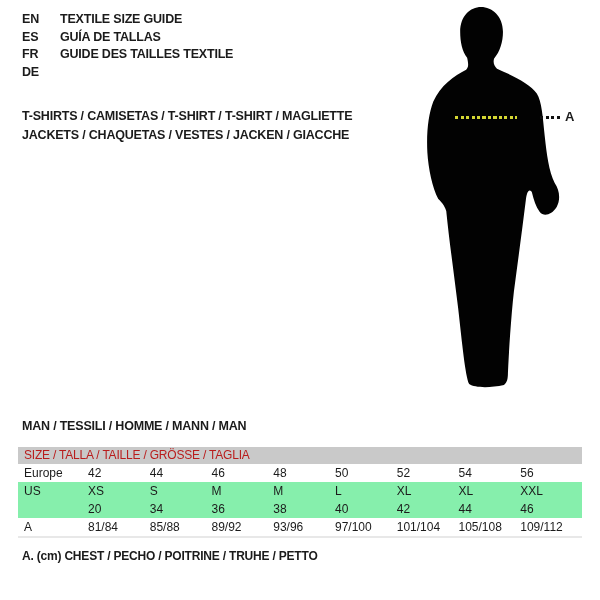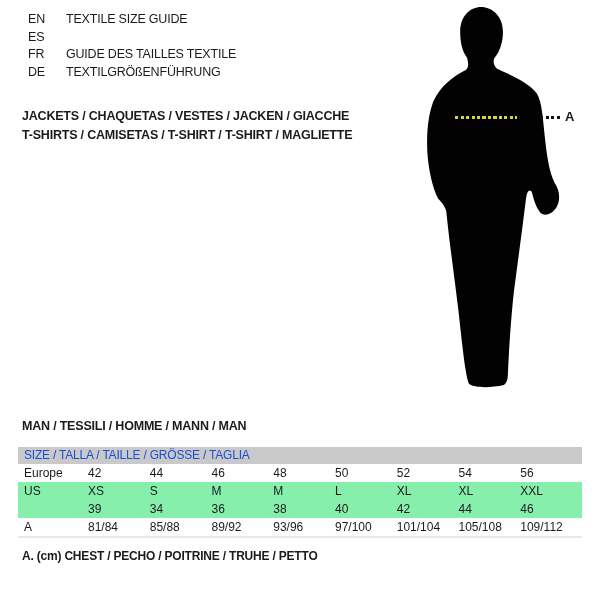--- a/index.html
+++ b/index.html
@@ -7,21 +7,21 @@
     width:600px;height:600px;position:relative;overflow:hidden;
     background:#ffffff;
     font-family:"Liberation Sans","DejaVu Sans",sans-serif;
     color:#1b1b1b;
     -webkit-font-smoothing:antialiased;
   }
   .abs{position:absolute;}
 
   
   .lang-block{left:22px;top:11px;}
-  .lang-row{display:flex;line-height:17.6px;font-size:12.5px;font-weight:normal;letter-spacing:-0.2px;margin-left:6px;}
+  .lang-row{display:flex;line-height:17.6px;font-size:12.5px;font-weight:bold;letter-spacing:-0.2px;}
   .lang-code{width:38px;flex:0 0 38px;}
   .lang-label{white-space:nowrap;}
 
   
   .cat-block{left:22px;top:107px;}
   .cat-line{font-size:12.5px;font-weight:bold;line-height:18.5px;letter-spacing:-0.2px;white-space:nowrap;}
 
   
   .figure-wrap{left:420px;top:5px;width:150px;height:388px;}
   .dash-inner{left:455px;top:116px;width:62px;height:3px;
@@ -30,54 +30,54 @@
     background:repeating-linear-gradient(90deg,#111 0 3px,transparent 3px 5.5px);}
   .measure-a{left:565px;top:109px;font-size:13px;font-weight:bold;}
 
   
   .section-title{left:22px;top:419px;font-size:12.5px;font-weight:bold;letter-spacing:-0.2px;white-space:nowrap;}
 
   
   .size-table{left:18px;top:447px;width:564px;border-bottom:2px solid #e8e8e8;}
   .tbl-header{
     background:#c9c9c9;height:17px;line-height:17px;
-    font-size:12px;padding-left:6px;letter-spacing:-0.2px;color:#1d4ed8;
+    font-size:12px;padding-left:6px;letter-spacing:-0.2px;color:#b91c1c;
   }
   .tbl-row{display:grid;grid-template-columns:70px repeat(8,1fr);height:18px;line-height:18px;font-size:12px;}
   .tbl-row.shaded{background:#86efac;}
   .tbl-label{text-align:left;padding-left:6px;white-space:nowrap;}
   .tbl-cell{text-align:left;white-space:nowrap;}
 
   
   .footnote{left:22px;top:549px;font-size:12px;font-weight:bold;letter-spacing:-0.2px;white-space:nowrap;}
 </style>
 </head>
 <body>
 
 <div class="abs lang-block">
   <div class="lang-row">
     <span class="lang-code">EN</span>
     <span class="lang-label">TEXTILE SIZE GUIDE</span>
   </div>
   <div class="lang-row">
     <span class="lang-code">ES</span>
+    <span class="lang-label">GUÍA DE TALLAS</span>
   </div>
   <div class="lang-row">
     <span class="lang-code">FR</span>
     <span class="lang-label">GUIDE DES TAILLES TEXTILE</span>
   </div>
   <div class="lang-row">
     <span class="lang-code">DE</span>
-    <span class="lang-label">TEXTILGRÖßENFÜHRUNG</span>
   </div>
 </div>
 
 <div class="abs cat-block">
+  <div class="cat-line">T-SHIRTS / CAMISETAS / T-SHIRT / T-SHIRT / MAGLIETTE</div>
   <div class="cat-line">JACKETS / CHAQUETAS / VESTES / JACKEN / GIACCHE</div>
-  <div class="cat-line">T-SHIRTS / CAMISETAS / T-SHIRT / T-SHIRT / MAGLIETTE</div>
 </div>
 
 <div class="abs figure-wrap">
   <svg width="150" height="388" viewBox="0 0 150 390">
     <path fill="#020202" d="
       M61 2
       C72 2 83 11 83 27
       C83 37 80 47 74 54
       C73 58 74 61 77 64
       C93 71 110 79 117 89
@@ -132,21 +132,21 @@
     <div class="tbl-cell">M</div>
     <div class="tbl-cell">M</div>
     <div class="tbl-cell">L</div>
     <div class="tbl-cell">XL</div>
     <div class="tbl-cell">XL</div>
     <div class="tbl-cell">XXL</div>
   </div>
 
   <div class="tbl-row shaded">
     <div class="tbl-label"></div>
-    <div class="tbl-cell">39</div>
+    <div class="tbl-cell">20</div>
     <div class="tbl-cell">34</div>
     <div class="tbl-cell">36</div>
     <div class="tbl-cell">38</div>
     <div class="tbl-cell">40</div>
     <div class="tbl-cell">42</div>
     <div class="tbl-cell">44</div>
     <div class="tbl-cell">46</div>
   </div>
 
   <div class="tbl-row">

